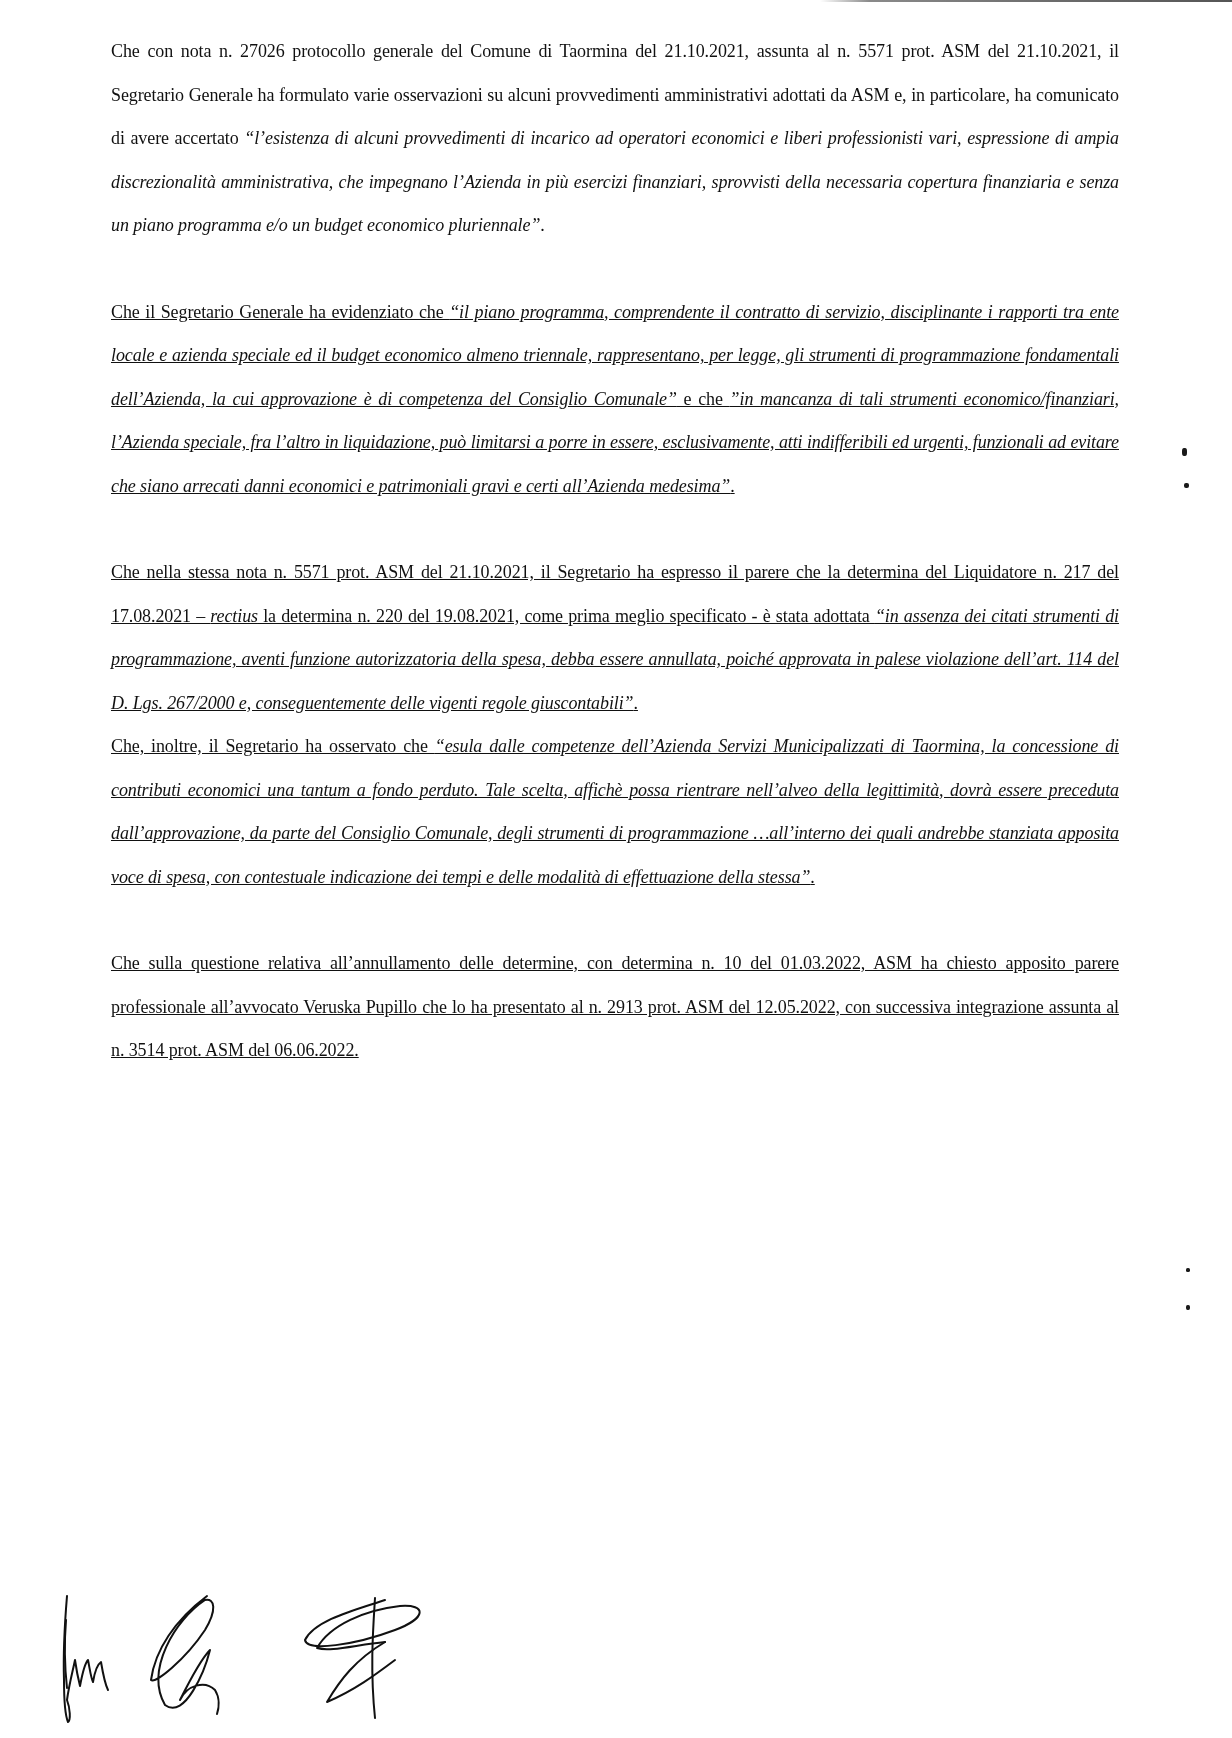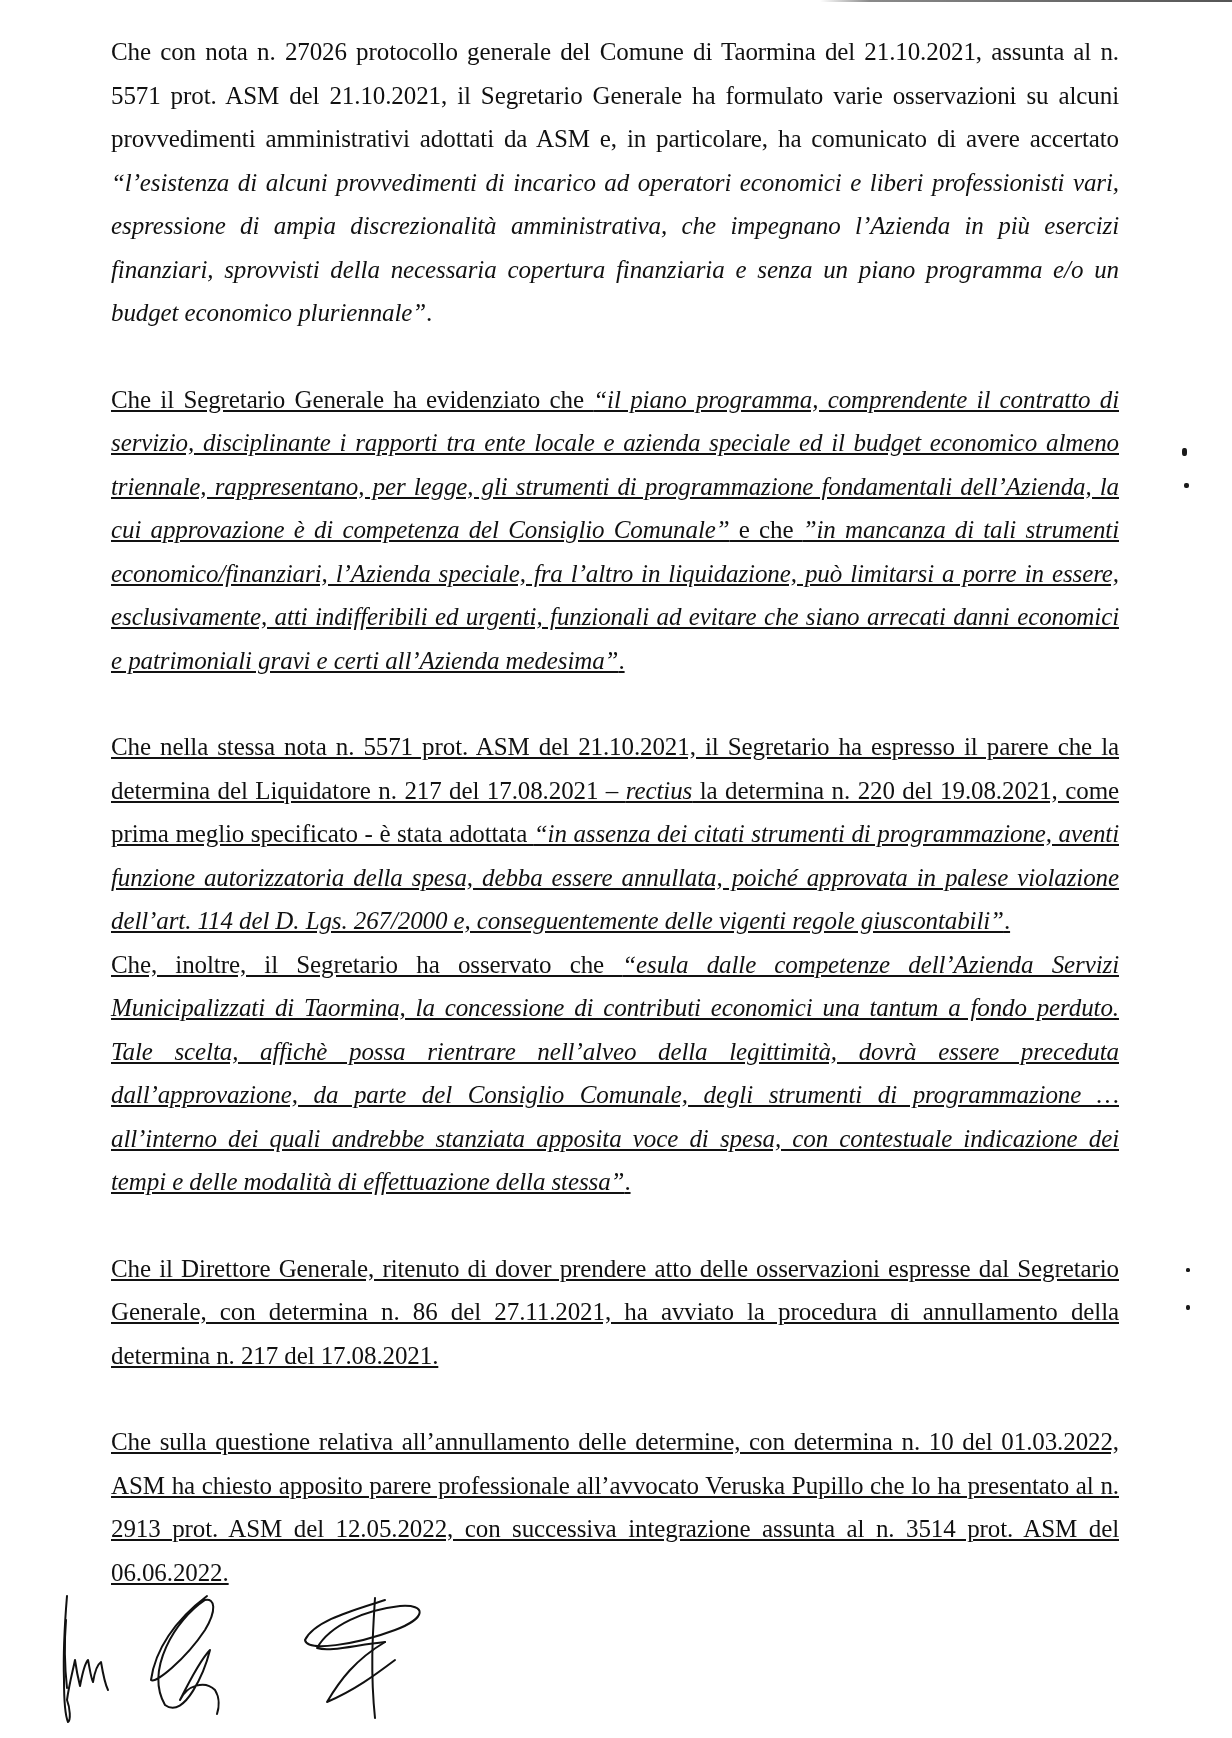--- a/index.html
+++ b/index.html
@@ -24,21 +24,21 @@
       background: linear-gradient(90deg, rgba(120,120,120,0) 0%, #8a8a8a 12%, #6d6d6d 55%, #555 100%);
     }
     .page {
       position: absolute;
       left: 111px;
       top: 30px;
       width: 1008px;
     }
     .para {
       margin: 0;
-      font-size: 25px;
+      font-size: 18px;
       line-height: 43.5px;
       text-align: justify;
       letter-spacing: -0.1px;
     }
     .para + .para {
       margin-top: 43px;
       text-decoration: underline;
     }
     .para.tight {
       margin-top: 0;
@@ -67,21 +67,20 @@
 </head>
 <body>
 
 <div class="top-rule"></div>
 
 <div class="page">
   <p class="para"><span>Che con nota n. 27026 protocollo generale del Comune di Taormina del 21.10.2021, assunta al n. 5571 prot. ASM del 21.10.2021, il Segretario Generale ha formulato varie osservazioni su alcuni provvedimenti amministrativi adottati da ASM e, in particolare, ha comunicato di avere accertato </span><i>“l’esistenza di alcuni provvedimenti di incarico ad operatori economici e liberi professionisti vari, espressione di ampia discrezionalità amministrativa, che impegnano l’Azienda in più esercizi finanziari, sprovvisti della necessaria copertura finanziaria e senza un piano programma e/o un budget economico pluriennale”</i><span>.</span></p>
   <p class="para"><span>Che il Segretario Generale ha evidenziato che </span><i>“il piano programma, comprendente il contratto di servizio, disciplinante i rapporti tra ente locale e azienda speciale ed il budget economico almeno triennale, rappresentano, per legge, gli strumenti di programmazione fondamentali dell’Azienda, la cui approvazione è di competenza del Consiglio Comunale”</i><span> e che </span><i>”in mancanza di tali strumenti economico/finanziari, l’Azienda speciale, fra l’altro in liquidazione, può limitarsi a porre in essere, esclusivamente, atti indifferibili ed urgenti, funzionali ad evitare che siano arrecati danni economici e patrimoniali gravi e certi all’Azienda medesima”</i><span>.</span></p>
   <p class="para"><span>Che nella stessa nota n. 5571 prot. ASM del 21.10.2021, il Segretario ha espresso il parere che la determina del Liquidatore n. 217 del 17.08.2021 – </span><i>rectius</i><span> la determina n. 220 del 19.08.2021, come prima meglio specificato - è stata adottata </span><i>“in assenza dei citati strumenti di programmazione, aventi funzione autorizzatoria della spesa, debba essere annullata, poiché approvata in palese violazione dell’art. 114 del D. Lgs. 267/2000 e, conseguentemente delle vigenti regole giuscontabili”</i><span>.</span></p>
   <p class="para tight"><span>Che, inoltre, il Segretario ha osservato che </span><i>“esula dalle competenze dell’Azienda Servizi Municipalizzati di Taormina, la concessione di contributi economici una tantum a fondo perduto. Tale scelta, affichè possa rientrare nell’alveo della legittimità, dovrà essere preceduta dall’approvazione, da parte del Consiglio Comunale, degli strumenti di programmazione …all’interno dei quali andrebbe stanziata apposita voce di spesa, con contestuale indicazione dei tempi e delle modalità di effettuazione della stessa”</i><span>.</span></p>
-  <p class="para"><span>Che il Direttore Generale, ritenuto di dover prendere atto delle osservazioni espresse dal Segretario Generale, con determina n. 86 del 27.11.2021, ha avviato la procedura di annullamento della determina n. 217 del 17.08.2021.</span></p>
   <p class="para"><span>Che sulla questione relativa all’annullamento delle determine, con determina n. 10 del 01.03.2022, ASM ha chiesto apposito parere professionale all’avvocato Veruska Pupillo che lo ha presentato al n. 2913 prot. ASM del 12.05.2022, con successiva integrazione assunta al n. 3514 prot. ASM del 06.06.2022.</span></p>
 </div>
 
 <div class="signatures">
   <svg viewBox="0 0 420 148" fill="none" stroke="#111" stroke-width="2" stroke-linecap="round" stroke-linejoin="round">
     <g>
       <path d="M12 6 C10 30 8 60 9 90 C9 110 10 125 13 132 C16 130 15 118 12 110 C14 95 18 80 20 70 C22 84 24 92 25 96 C28 80 31 72 33 70 C35 80 36 88 38 92 C40 80 43 74 46 72 C48 84 50 94 53 100"></path>
       <path d="M11 30 C9 55 10 80 12 98"></path>
     </g>
     <g>

